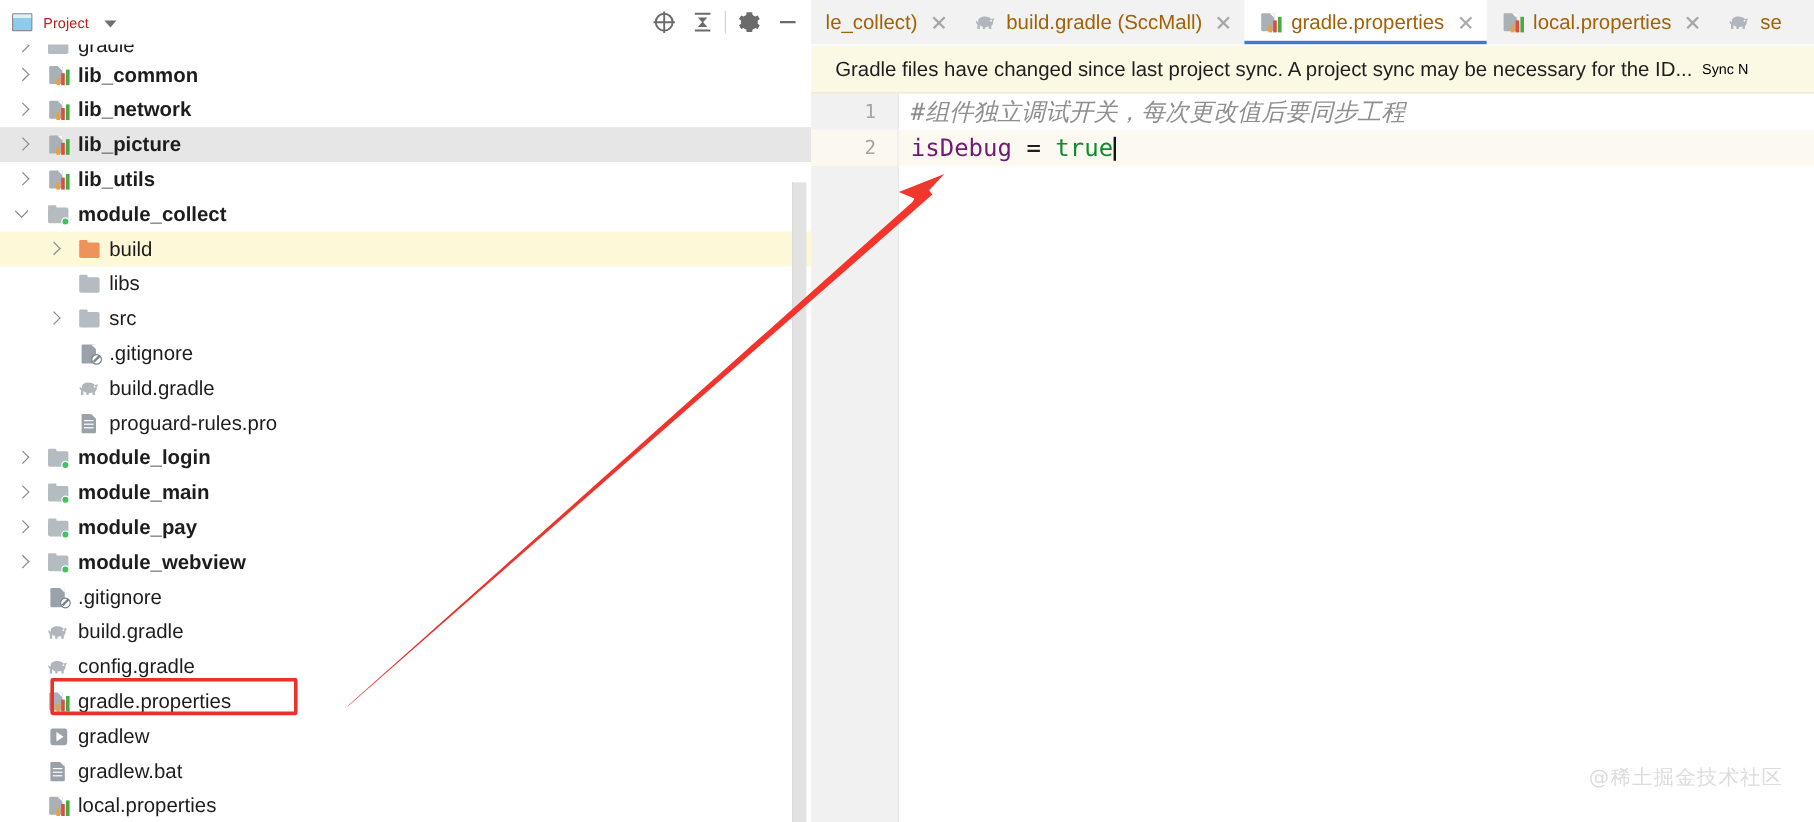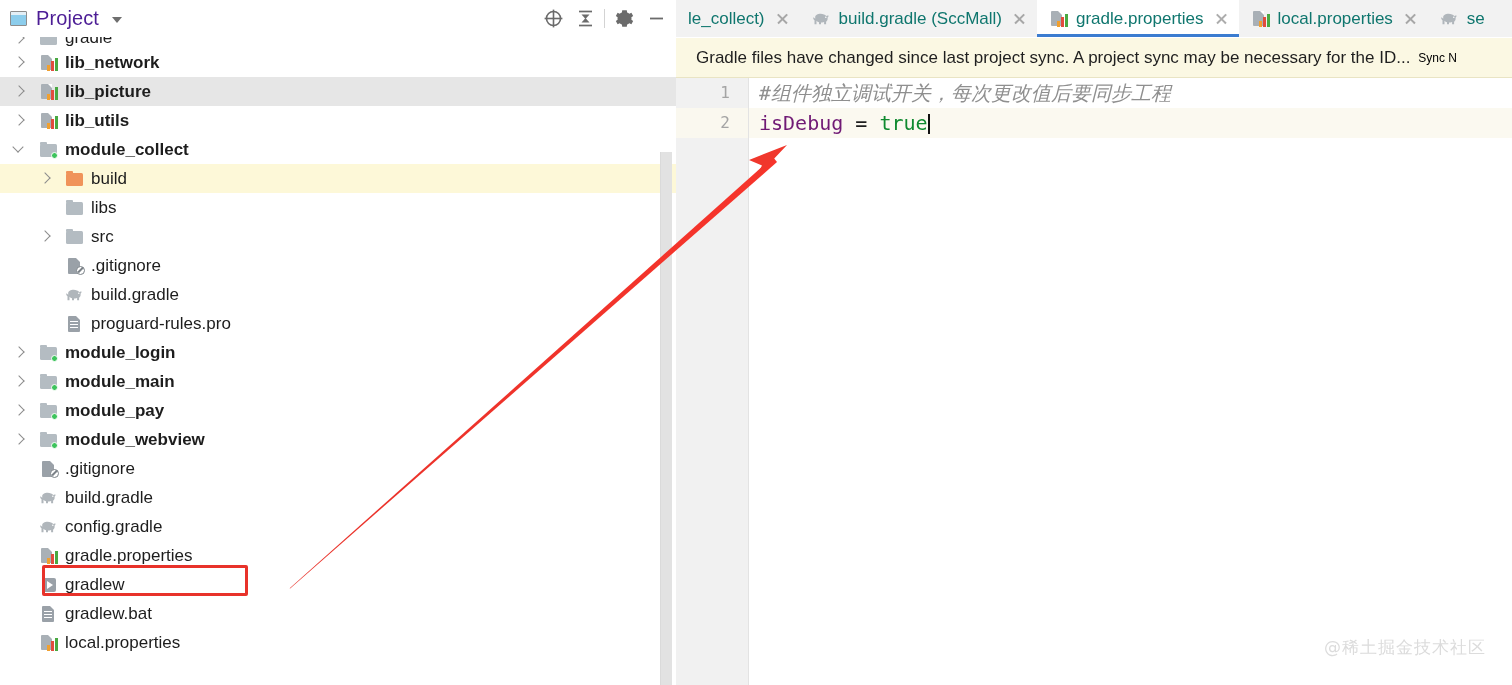--- a/index.html
+++ b/index.html
@@ -20,21 +20,21 @@
   #panel-header {
     position: absolute; left: 0; top: 0; width: 676px; height: 37px;
     background: #ffffff; display: flex; align-items: center;
   }
   #panel-header .title-block { display: flex; align-items: center; gap: 9px; padding-left: 10px; }
   .proj-icon {
     width: 17px; height: 15px; border: 1.6px solid #8d8d8d; background: #8ccdec;
     border-radius: 1px; display: inline-block; position: relative;
   }
   .proj-icon::after { content:""; position:absolute; left:0; top:0; right:0; height:3px; background:#e3eff6; }
-  #panel-title { font-size: 20px; color: #4c1d95; letter-spacing: .1px; }
+  #panel-title { font-size: 12px; color: #b91c1c; letter-spacing: .1px; }
   .caret-down {
     width: 0; height: 0; border-left: 5.5px solid transparent; border-right: 5.5px solid transparent;
     border-top: 6.5px solid #6e6e6e; margin-left: 4px; margin-top: 3px;
   }
   #panel-actions {
     position: absolute; right: 0; top: 0; height: 37px; display: flex; align-items: center; gap: 0;
     padding-right: 4px;
   }
   .tb-btn { width: 32px; height: 32px; display:flex; align-items:center; justify-content:center; cursor:default; }
   .tb-sep { width: 1px; height: 19px; background: #d3d3d3; margin: 0 3px; }
@@ -127,21 +127,21 @@
   
   #editor-area {
     position: absolute; left: 676px; top: 0; width: 836px; height: 685px; background: #ffffff;
   }
   #tabbar {
     position: absolute; left: 0; top: 0; right: 0; height: 37px;
     background: #f2f2f2; display: flex; align-items: stretch; overflow: hidden;
   }
   .tab {
     display: flex; align-items: center; gap: 7px; padding: 0 10px 0 12px;
-    font-size: 17px; color: #0f766e; position: relative; background: #f2f2f2; white-space: nowrap;
+    font-size: 17px; color: #a16207; position: relative; background: #f2f2f2; white-space: nowrap;
   }
   .tab.active { background: #ffffff; }
   .tab.active::after {
     content:""; position:absolute; left:0; right:0; bottom:0; height:3px; background:#3b7cd0;
   }
   .tab .x {
     width: 15px; height: 15px; position: relative; opacity: .55; flex: none; margin-left: 3px;
   }
   .tab .x::before, .tab .x::after {
     content:""; position:absolute; left:1px; top:6.5px; width:13px; height:1.7px; background:#6a6a6a;
@@ -239,20 +239,33 @@
     </div>
 
     <div id="tree">
         <div class="row" style="height: 20px; margin-top: -9px; overflow: hidden;">
           <span style="width: 14px; flex: 0 0 auto;"></span>
           <span style="width: 25px; flex: 0 0 auto; display: flex; align-items: center;">
             <span class="chev"></span>
           </span>
           <span class="ico folder-plain"></span>
           <span class="label">gradle</span>
+        </div>
+        <div class="row bold">
+          <span style="width: 14px; flex: 0 0 auto;"></span>
+          <span style="width: 25px; flex: 0 0 auto; display: flex; align-items: center;">
+            <span class="chev"></span>
+          </span>
+          <span class="ico gp">
+            <span class="pg"></span>
+            <span class="b1"></span>
+            <span class="b2"></span>
+            <span class="b3"></span>
+          </span>
+          <span class="label">lib_common</span>
         </div>
         <div class="row bold">
           <span style="width: 14px; flex: 0 0 auto;"></span>
           <span style="width: 25px; flex: 0 0 auto; display: flex; align-items: center;">
             <span class="chev"></span>
           </span>
           <span class="ico gp">
             <span class="pg"></span>
             <span class="b1"></span>
             <span class="b2"></span>

